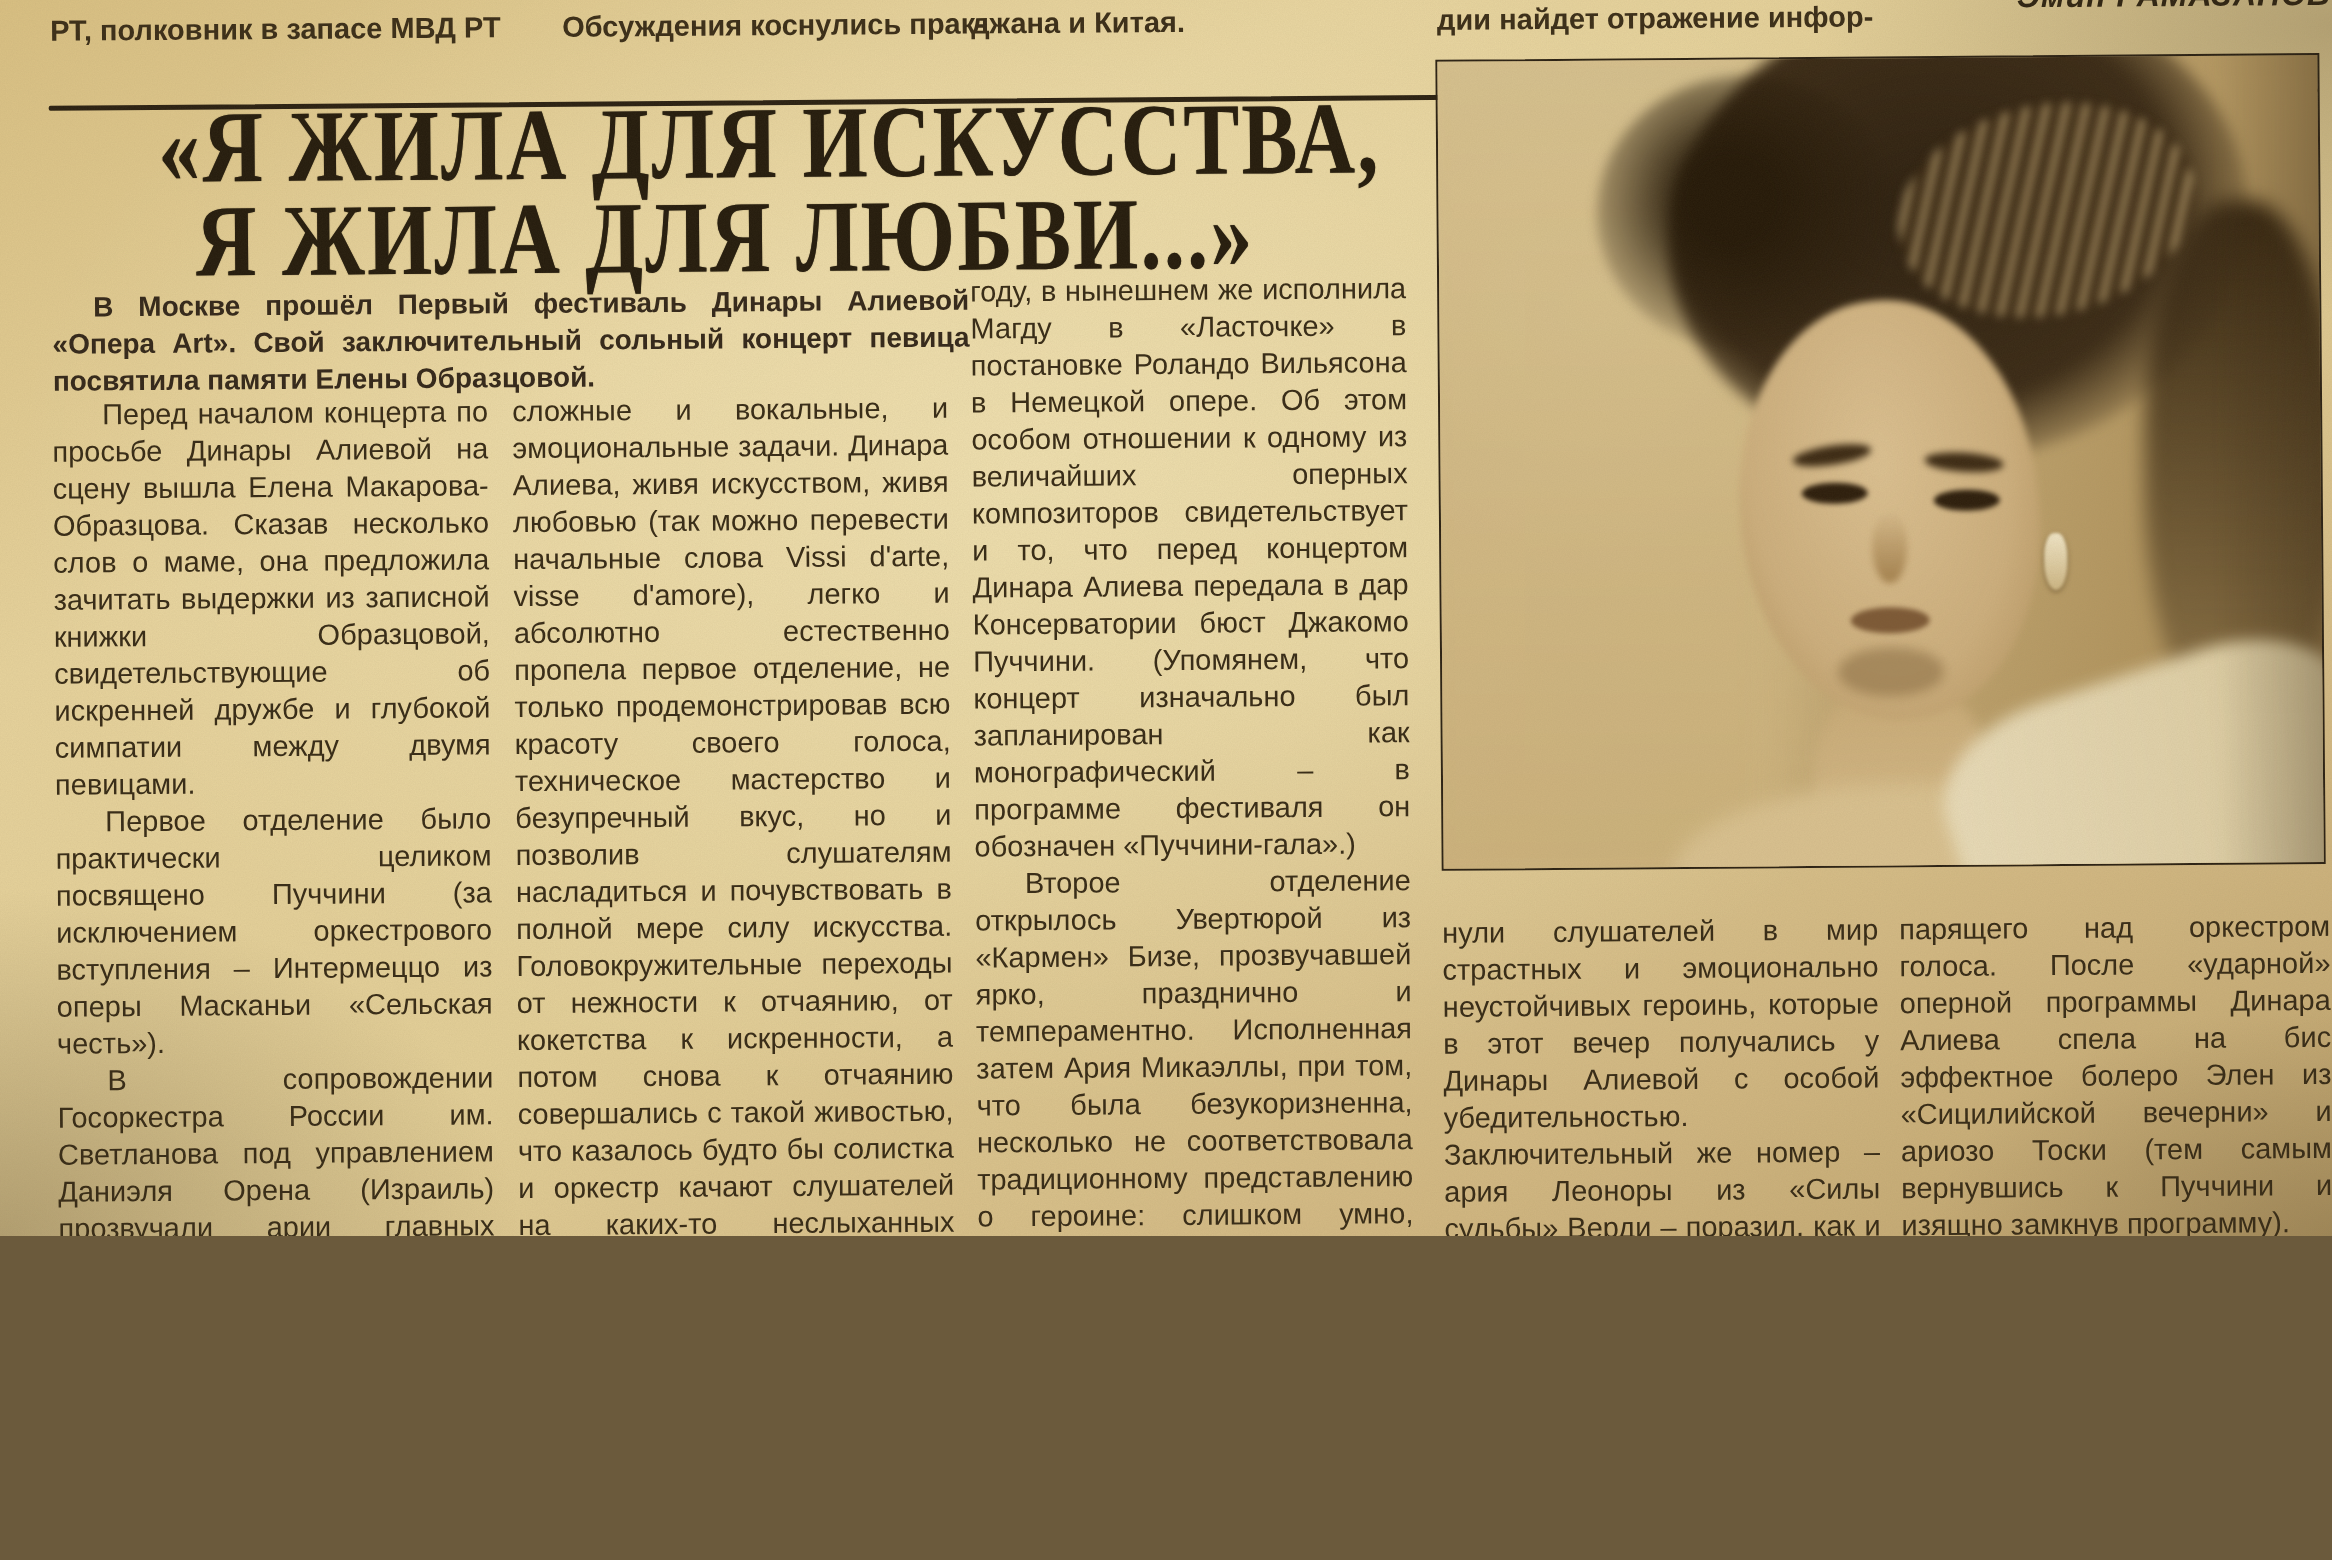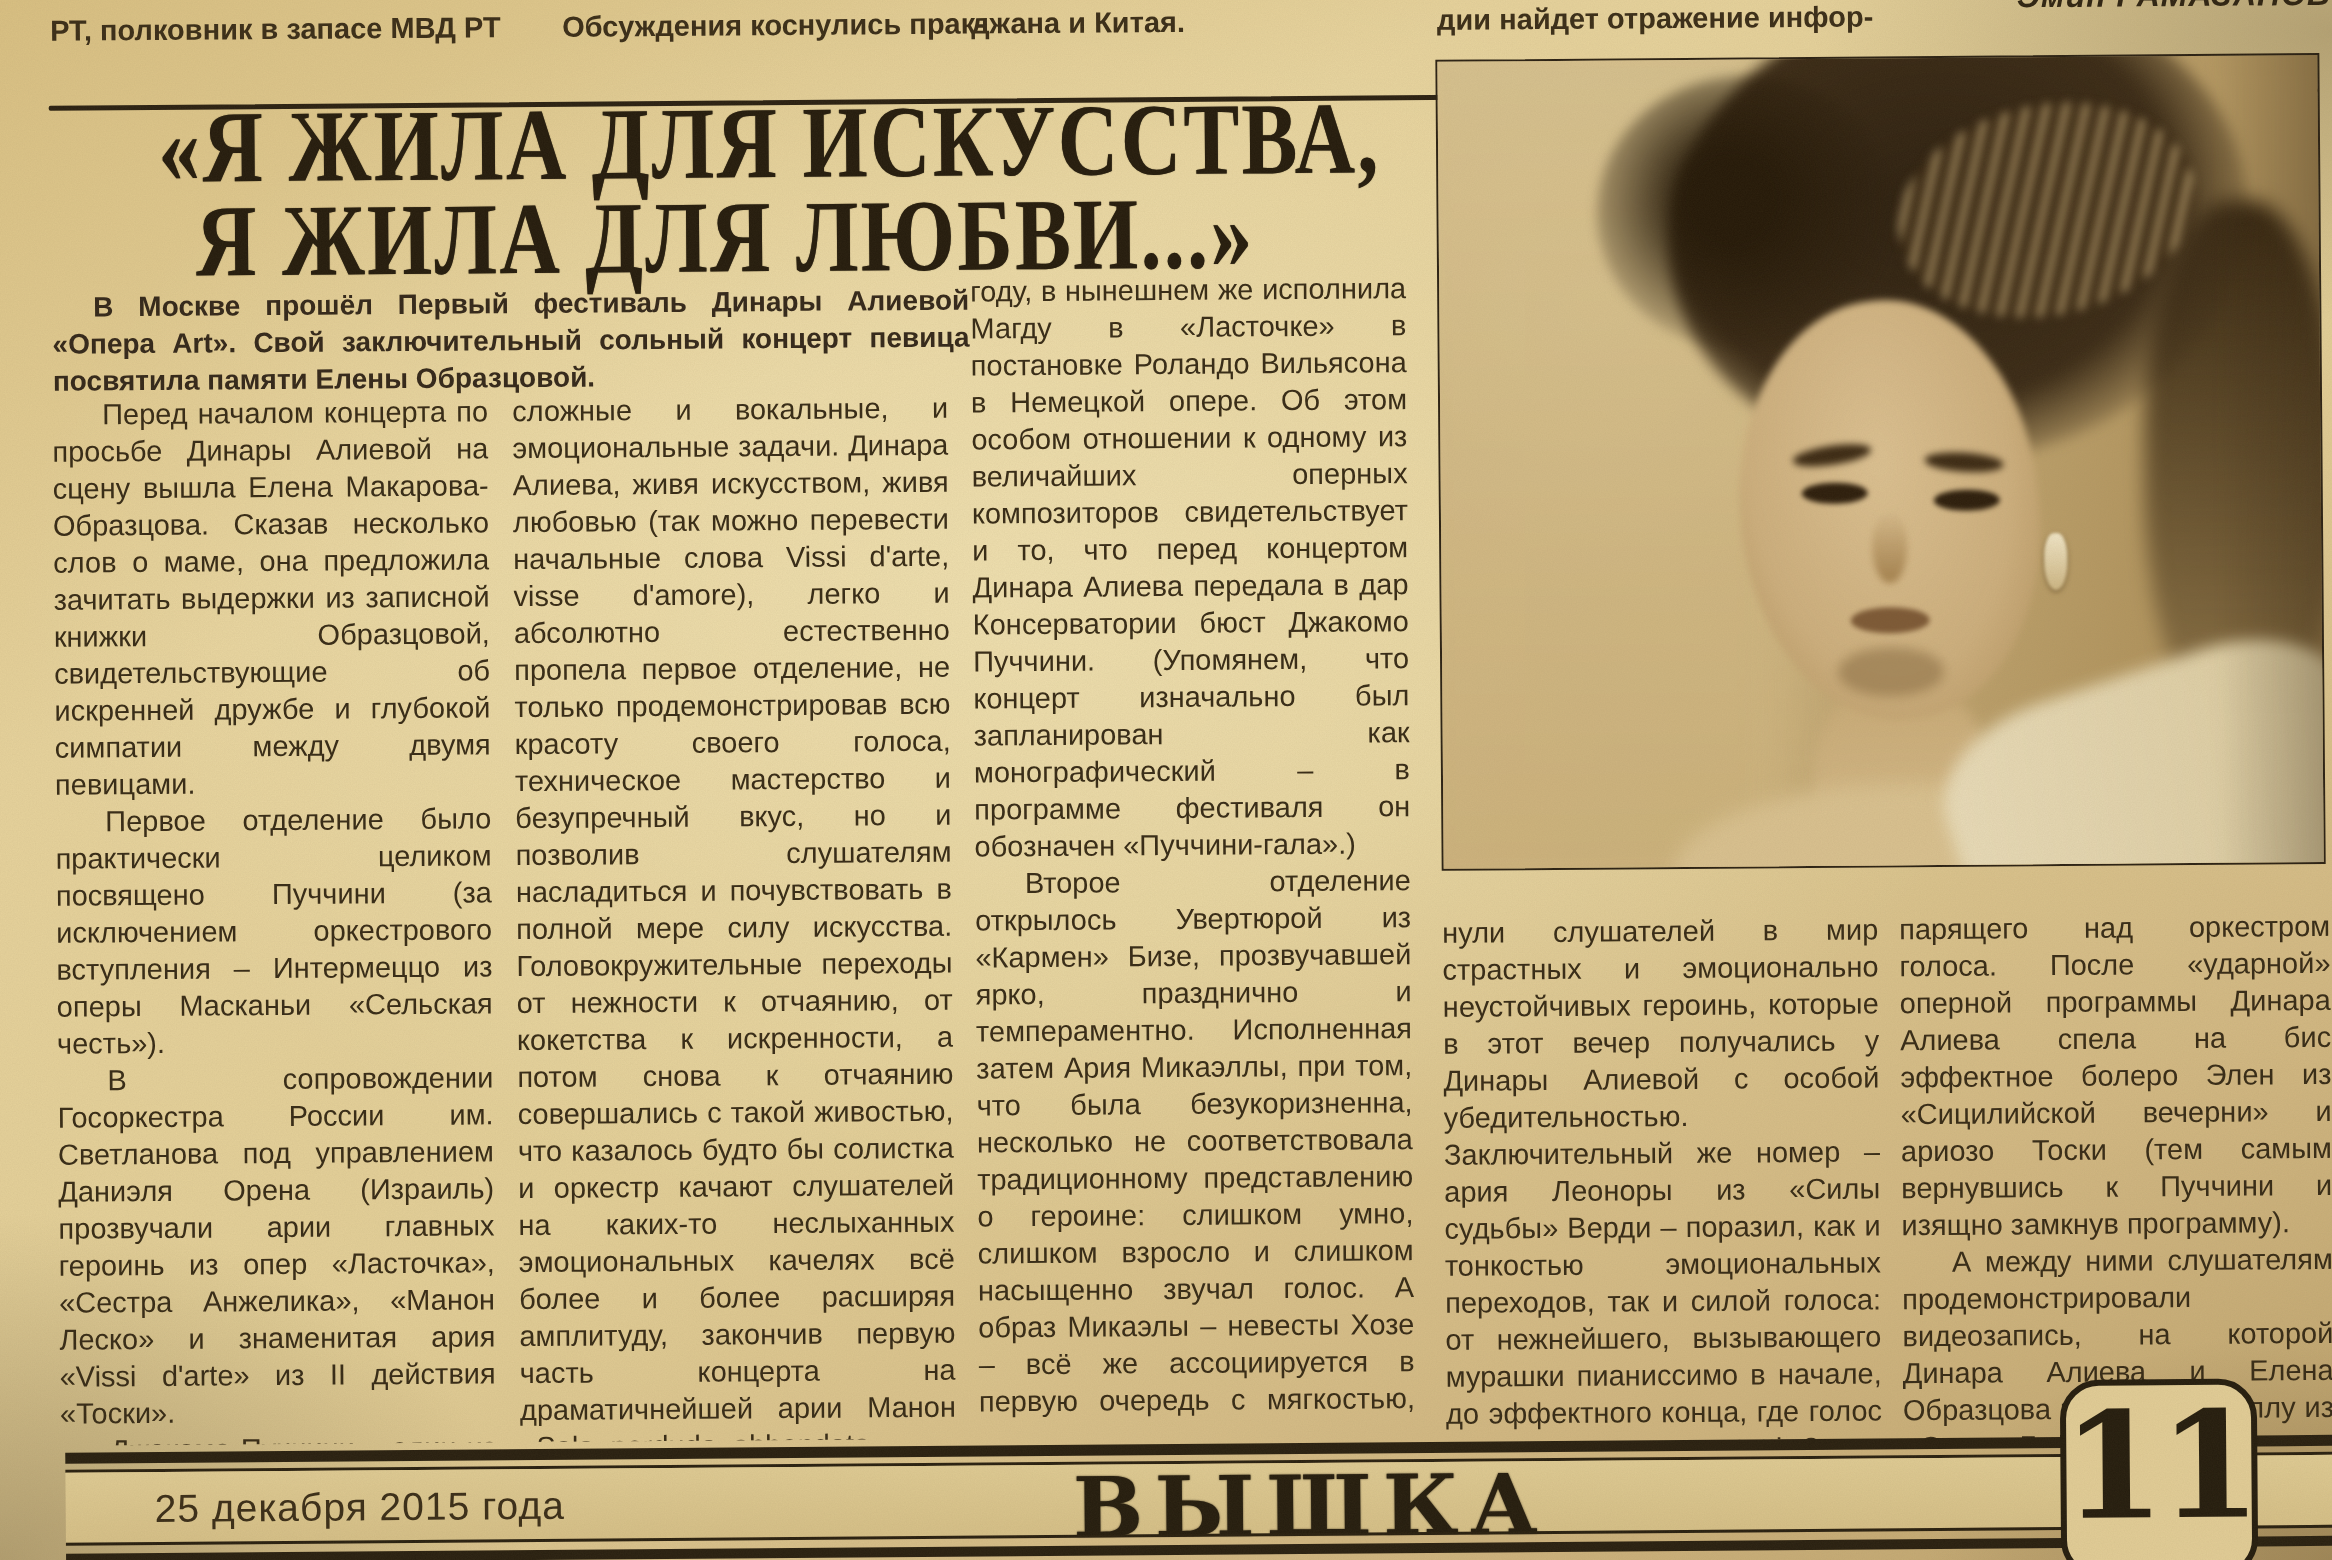--- a/index.html
+++ b/index.html
@@ -1,17 +1,17 @@
 <!DOCTYPE html>
 <html><head>
 <meta charset="utf-8">
 <style>
   html,body { margin:0; padding:0; background:#6b5a3c; }
   .page {
-    position:relative; width:2333px; height:1560px; overflow:hidden;
+    position:relative; width:2333px; height:1236px; overflow:hidden;
     font-family:"Liberation Sans", sans-serif;
     background:
       radial-gradient(ellipse 1448px 917px at 44% 38%, rgba(255,247,210,0.38), rgba(255,247,210,0) 70%),
       radial-gradient(ellipse 869px 483px at 100% 2%, rgba(70,55,30,0.30), rgba(70,55,30,0) 60%),
       radial-gradient(ellipse 869px 579px at 0% 100%, rgba(80,62,34,0.33), rgba(80,62,34,0) 60%),
       radial-gradient(ellipse 676px 386px at 100% 100%, rgba(80,62,34,0.28), rgba(80,62,34,0) 60%),
       linear-gradient(153deg, #d9c083 0%, #e7d39d 28%, #e3cf98 55%, #d2b883 80%, #bda26c 100%);
     color:#352917;
   }
   .tilt { position:absolute; left:0; top:0; width:2333px; height:1560px; transform:rotate(-0.45deg); }

